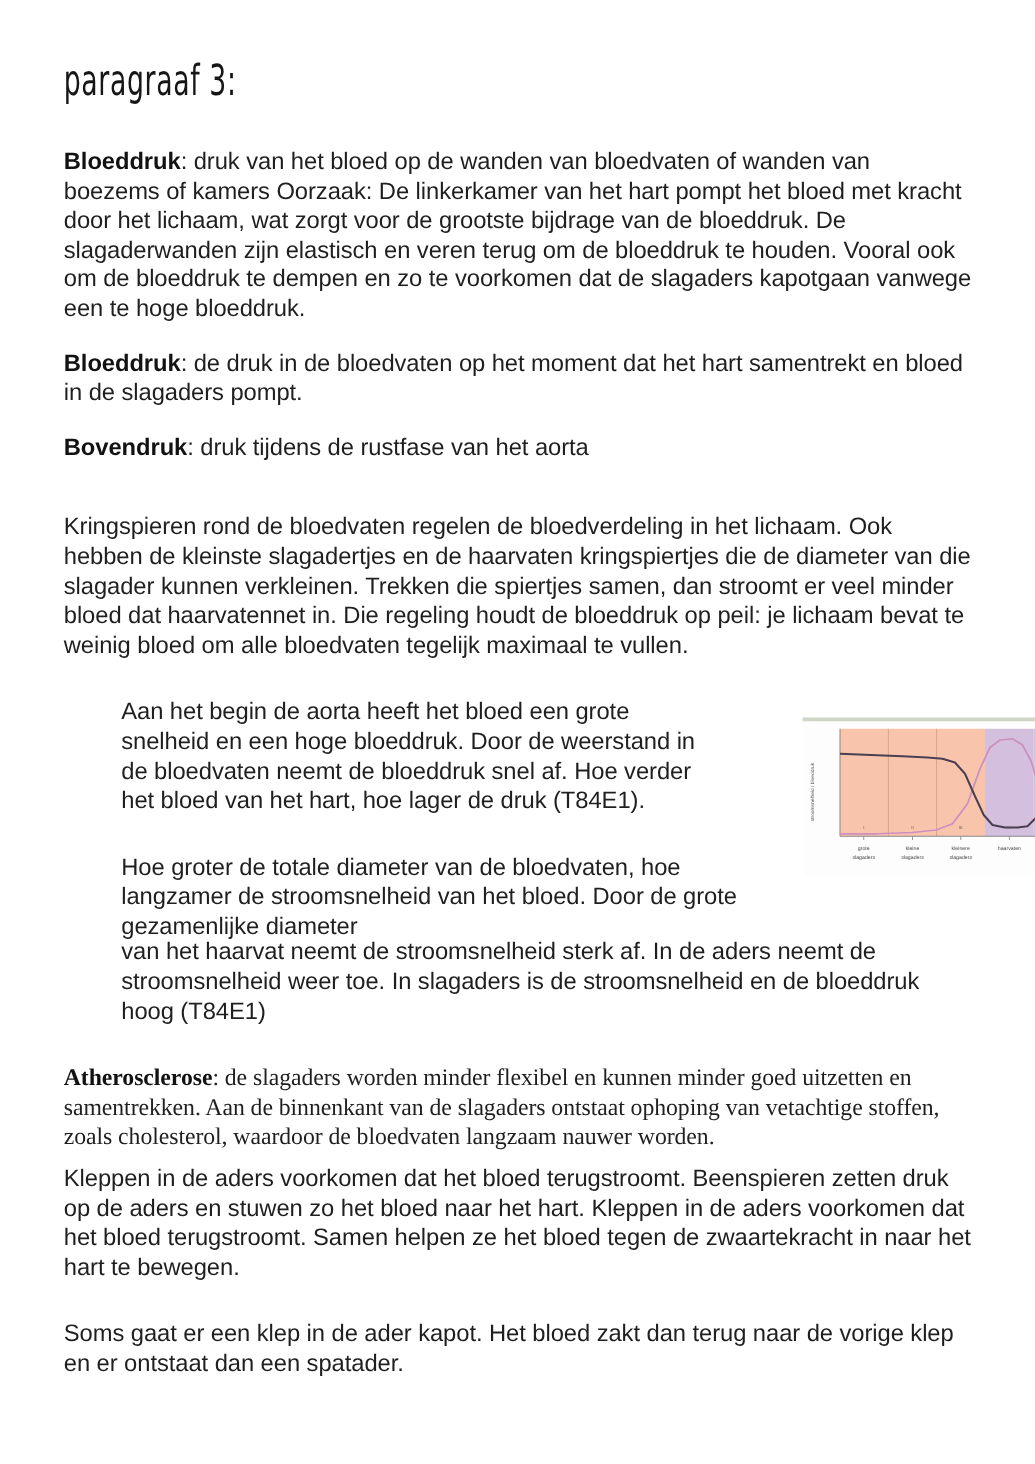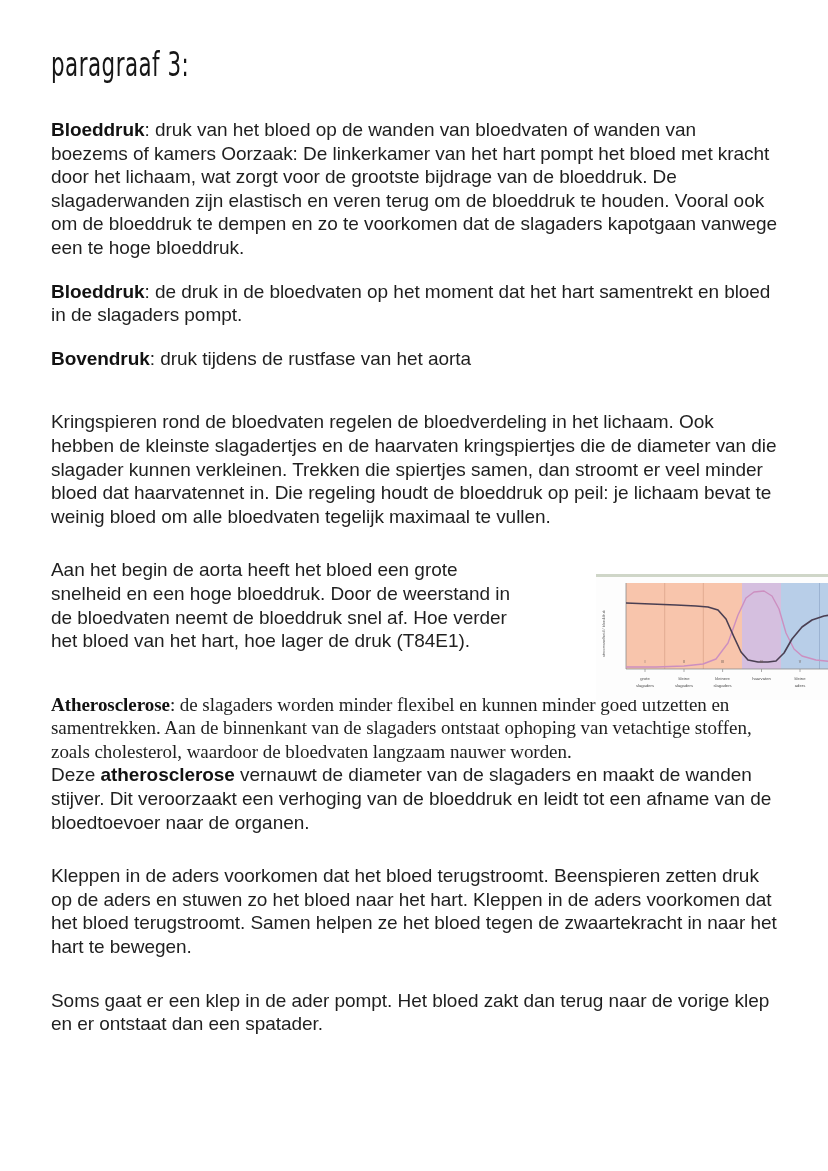--- a/index.html
+++ b/index.html
@@ -58,21 +58,21 @@
   }
   .para b, .para strong {
     font-weight: 700;
     color: #121212;
   }
   .para.tight { margin-bottom: 19px; font-family: Liberation Serif, serif; }
 
   .gap-lg { height: 10px; }
 
   
-  .float-wrap { position: relative; }
+  .float-wrap { position: relative; margin-left: 46px; }
 
   
   .figure {
     position: absolute;
     left: 505px;
     top: 0px;
     width: 272px;
     height: 126px;
   }
   .figure-inner {
@@ -196,35 +196,34 @@
               totale doorsnede
             </text>
           </svg>
         </div>
       </figure>
 
       <p class="para para-narrow">Aan het begin de aorta heeft het bloed een grote snelheid en een hoge bloeddruk. Door de weerstand in de bloedvaten neemt de bloeddruk snel af. Hoe verder het bloed van het hart, hoe lager de druk (T84E1).</p>
 
       <div class="gap-lg"></div>
 
-
+      <p class="para para-mid">Hoe groter de totale diameter van de bloedvaten, hoe langzamer de stroomsnelheid van het bloed. Door de grote gezamenlijke diameter</p>
+
+      <p class="para" style="margin-top:-23px;">van het haarvat neemt de stroomsnelheid sterk af. In de aders neemt de stroomsnelheid weer toe. In slagaders is de stroomsnelheid en de bloeddruk hoog (T84E1)</p>
     </div>
 
     <div class="gap-lg"></div>
 
     <p class="para tight" style="margin-bottom:0;">
       <b>Atherosclerose</b><span>: de slagaders worden minder flexibel en kunnen minder goed uitzetten en samentrekken. Aan de binnenkant van de slagaders ontstaat ophoping van vetachtige stoffen, zoals cholesterol, waardoor de bloedvaten langzaam nauwer worden.</span>
     </p>
 
-    <p class="para">
-      <span>Deze </span><b>atherosclerose</b><span> vernauwt de diameter van de slagaders en maakt de wanden stijver. Dit veroorzaakt een verhoging van de bloeddruk en leidt tot een afname van de bloedtoevoer naar de organen.</span>
-    </p>
 
     <div class="gap-lg"></div>
 
     <p class="para">Kleppen in de aders voorkomen dat het bloed terugstroomt. Beenspieren zetten druk op de aders en stuwen zo het bloed naar het hart. Kleppen in de aders voorkomen dat het bloed terugstroomt. Samen helpen ze het bloed tegen de zwaartekracht in naar het hart te bewegen.</p>
 
     <div class="gap-lg"></div>
 
-    <p class="para">Soms gaat er een klep in de ader pompt. Het bloed zakt dan terug naar de vorige klep en er ontstaat dan een spatader.</p>
+    <p class="para">Soms gaat er een klep in de ader kapot. Het bloed zakt dan terug naar de vorige klep en er ontstaat dan een spatader.</p>
 
   </div>
 </div>
 
 </body></html>

